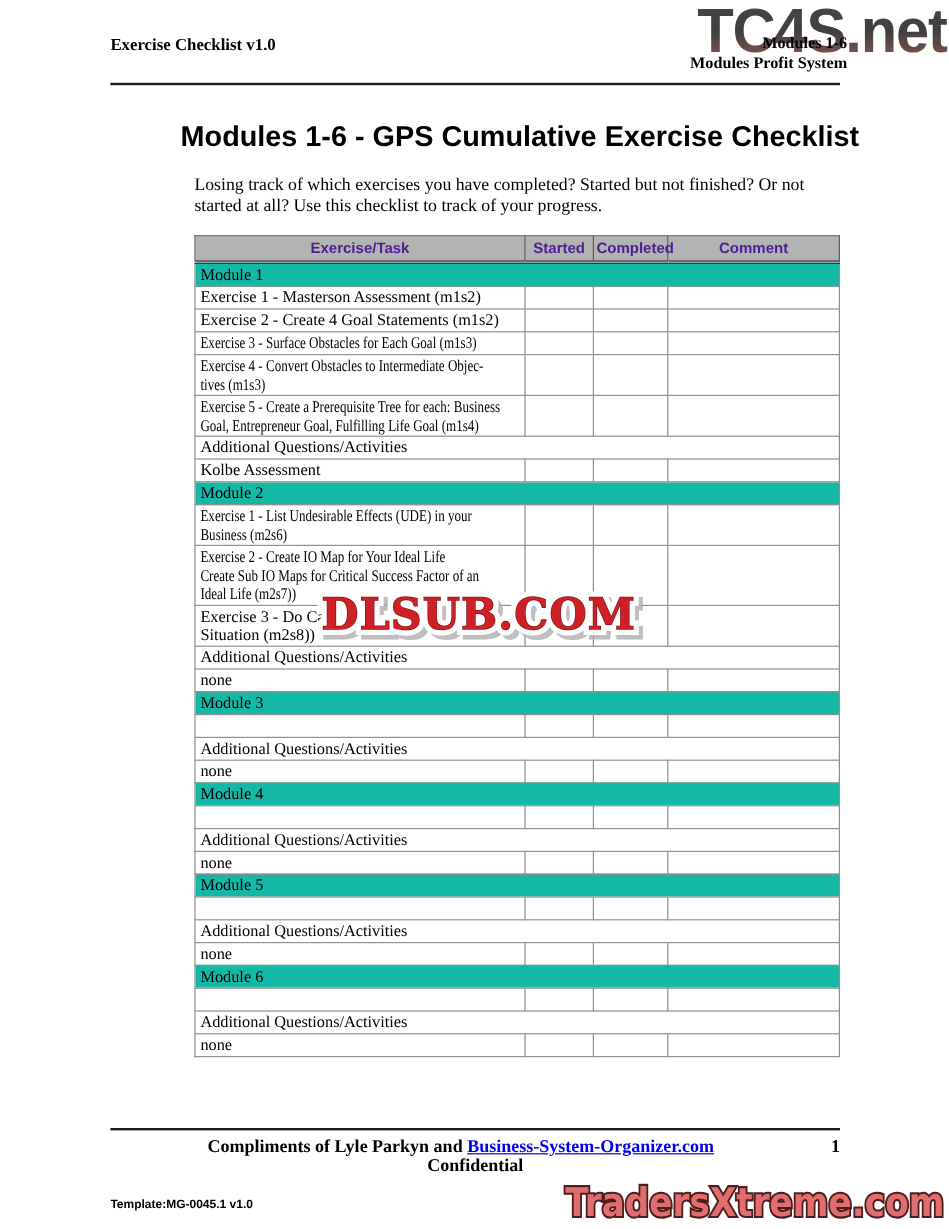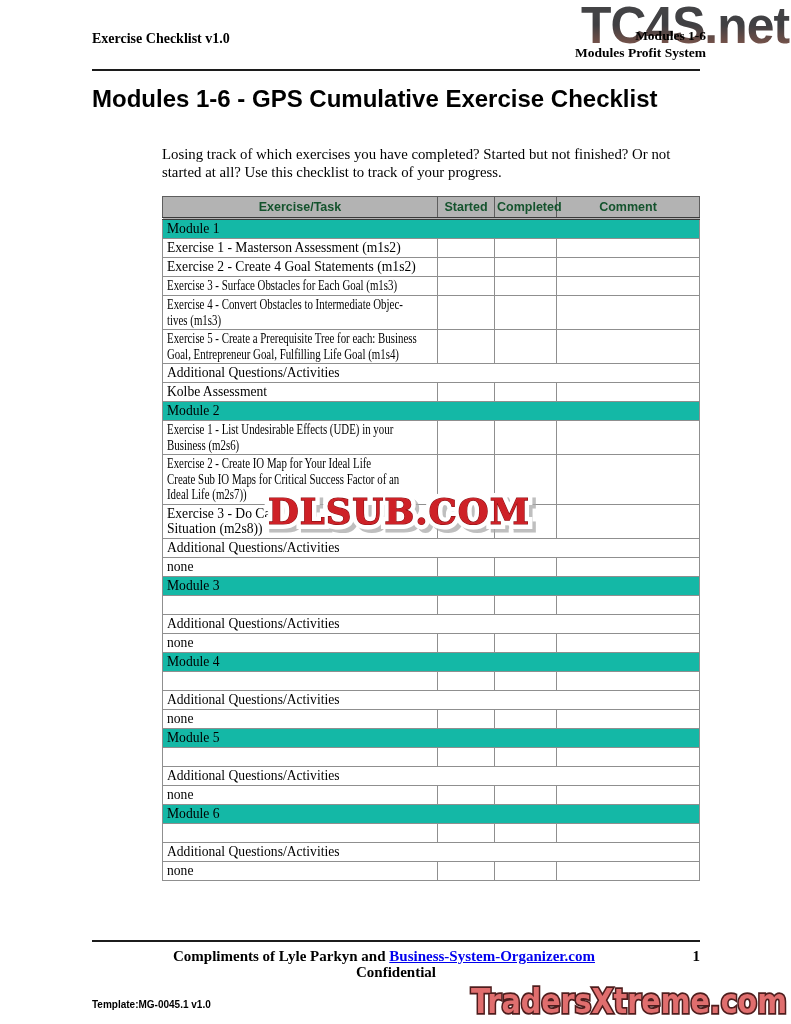--- a/index.html
+++ b/index.html
@@ -11,32 +11,32 @@
   
   .hdr-left  { position:absolute; left:92px; top:31px; font:bold 14px "Liberation Serif", serif; z-index:2; }
   .hdr-right { position:absolute; left:574px; top:27px; width:132px; text-align:right;
                font:bold 13.5px "Liberation Serif", serif; line-height:17px; z-index:2; }
   .wm-tc4s   { position:absolute; top:-2px; right:-2px; z-index:3; mix-blend-mode:multiply; }
 
   .rule { position:absolute; left:92px; width:608px; height:2px; background:#1c1c1c; }
   .rule-top { top:69px; }
   .rule-bottom { top:940px; }
 
-  .title { position:absolute; left:92px; top:85px; width:608px; margin:0; text-align:left;
+  .title { position:absolute; left:92px; top:85px; width:608px; margin:16px; text-align:right;
            font:bold 24px "Liberation Sans", sans-serif; letter-spacing:0; }
 
   .intro { position:absolute; left:162px; top:145px; width:540px; margin:0;
            font:14.8px "Liberation Serif", serif; line-height:1.22; }
 
   
   .checklist { position:absolute; left:162px; top:196px; width:537px;
                border-collapse:collapse; table-layout:fixed; border:1px solid #4a4a4a; }
   .checklist th {
     background:#b3b3b3; border:1px solid #5e5e5e; border-bottom:3px double #3a3a3a;
-    font:bold 12.5px "Liberation Sans", sans-serif; height:18px; padding:1px 2px; color:#14532d;
+    font:bold 12.5px "Liberation Sans", sans-serif; height:18px; padding:1px 2px; color:#4c1d95;
   }
   .checklist td {
     border:1px solid #8f8f8f; font:13.6px "Liberation Serif", serif;
     padding:1px 4px; vertical-align:top; height:16px; line-height:15.5px;
   }
   .module-cell   { background:#14b8a6; font-weight:bold; font-size:14px; border:1px solid #5e5e5e; }
   .task-cell .fit { display:inline-block; white-space:pre-line; }
   tr.condensed .fit { transform:scaleX(0.8); transform-origin:0 0; width:125%; }
 
   

